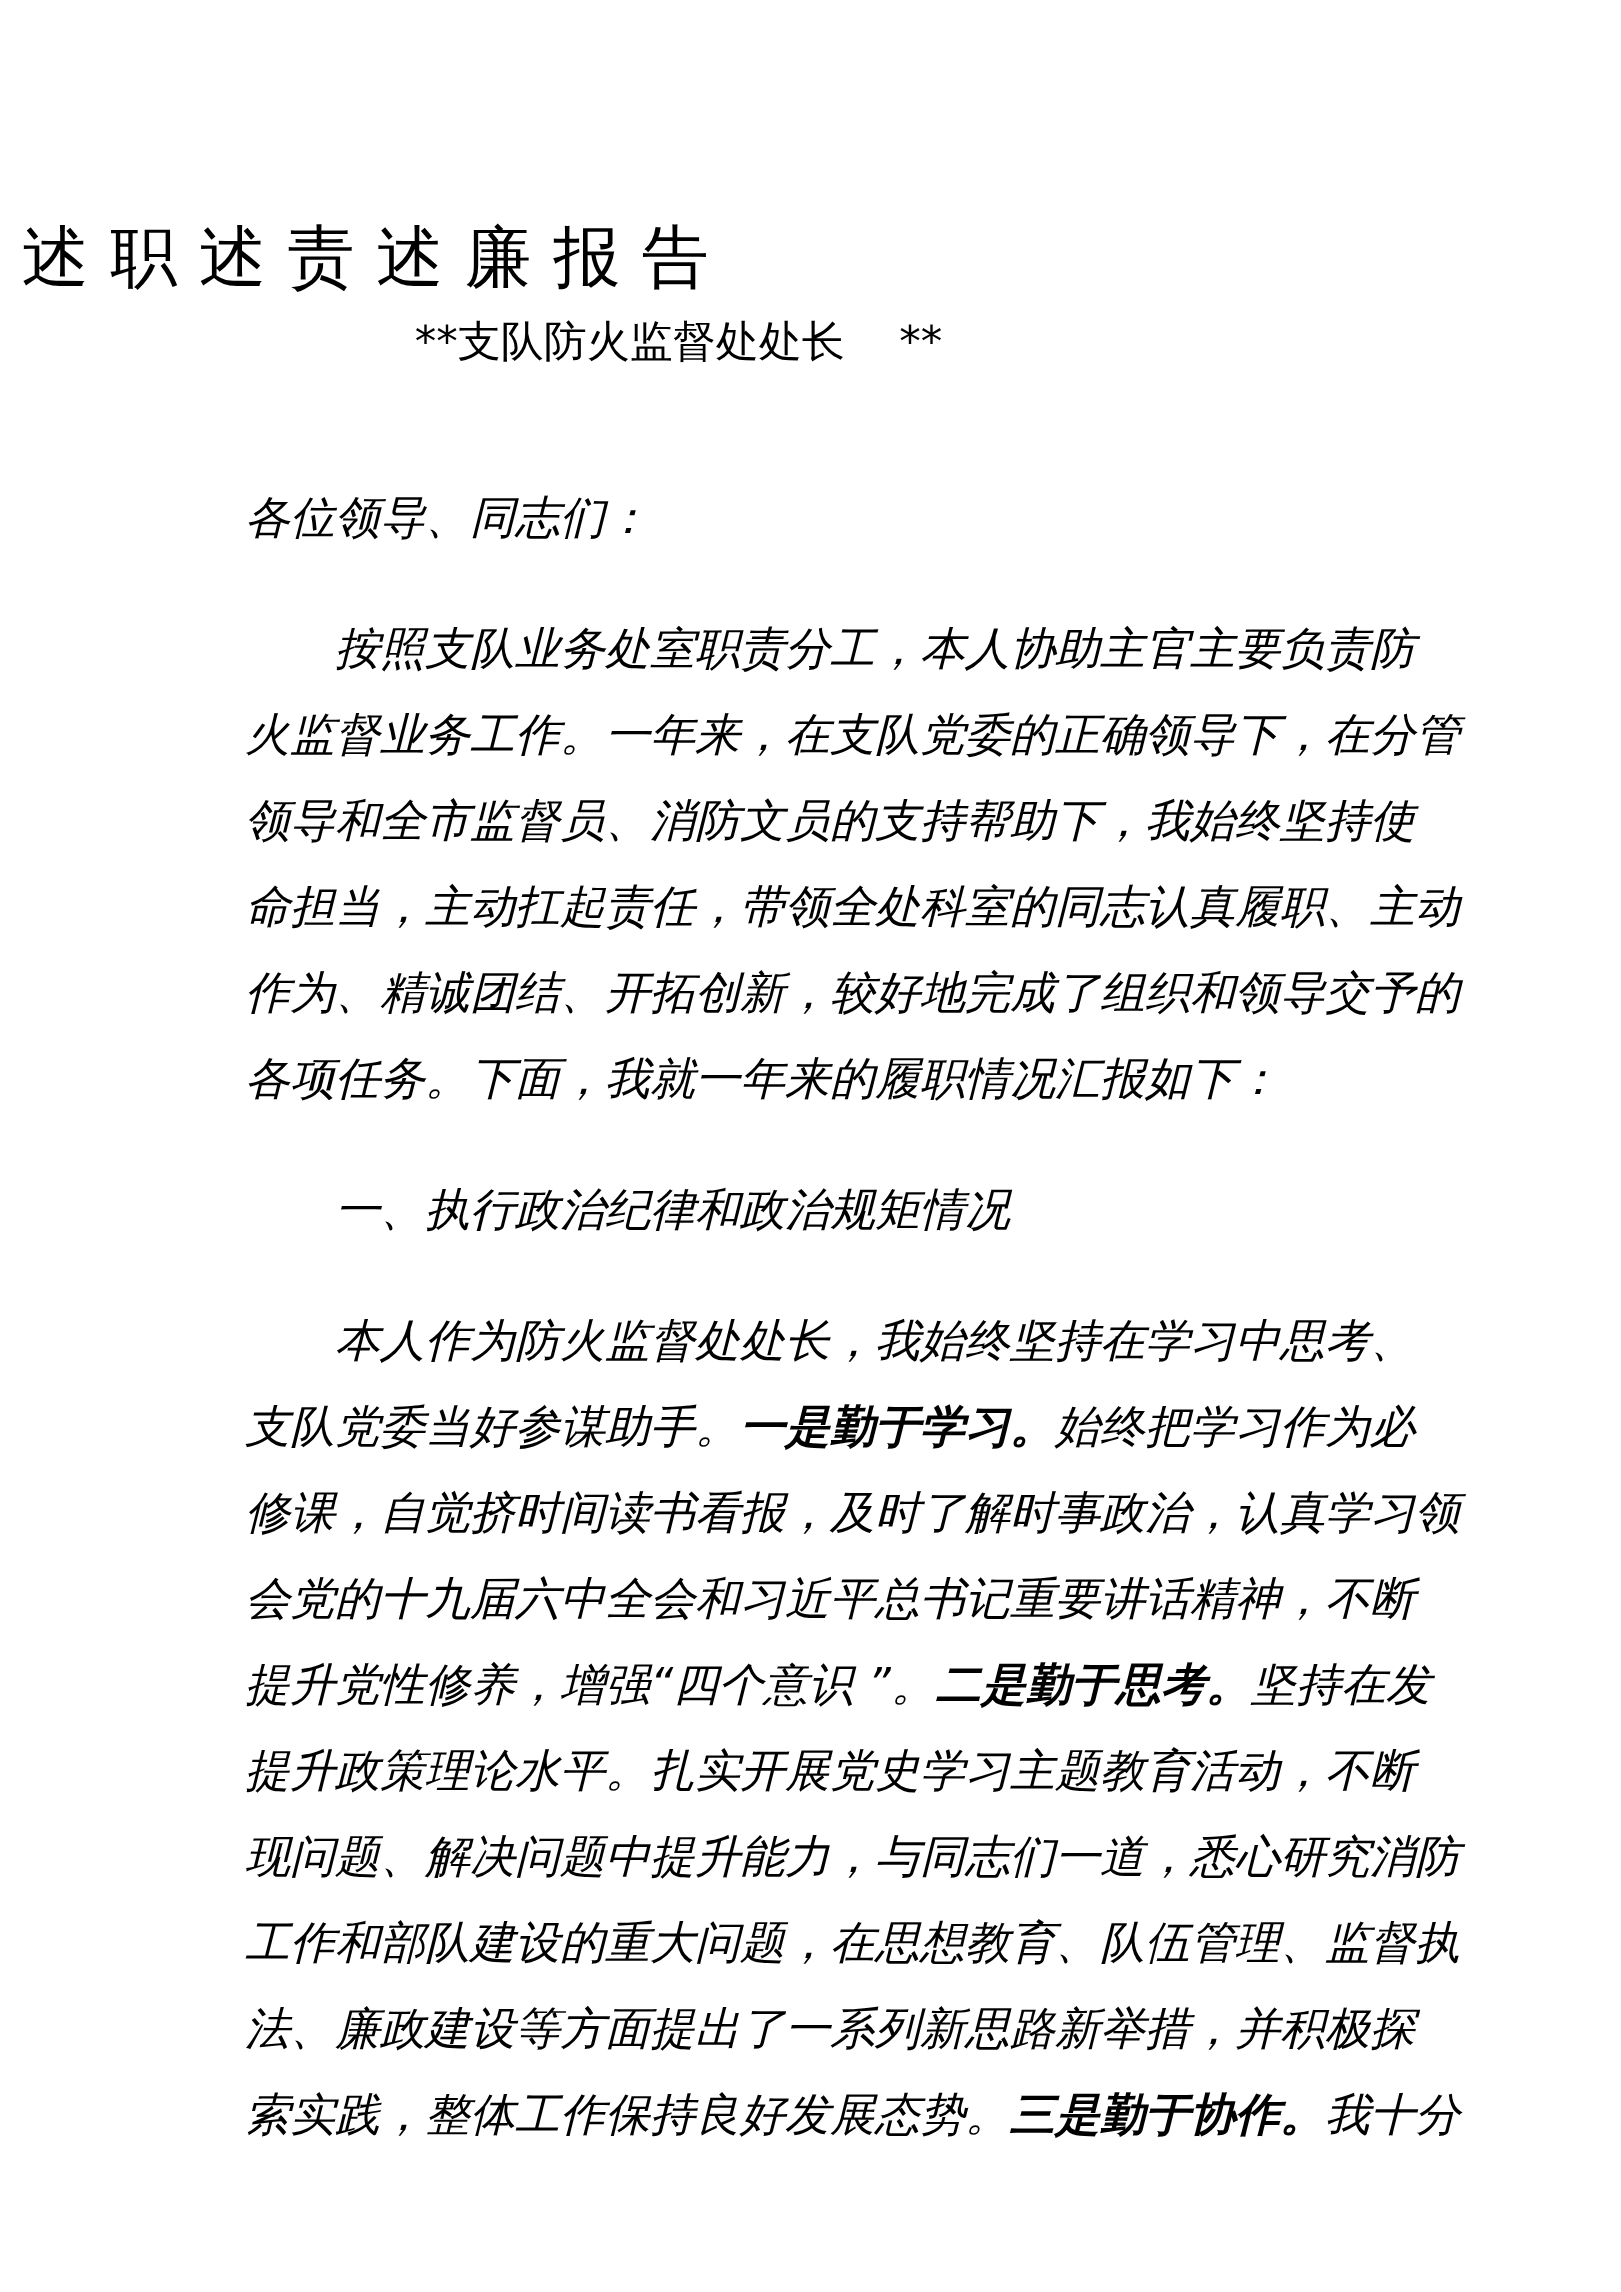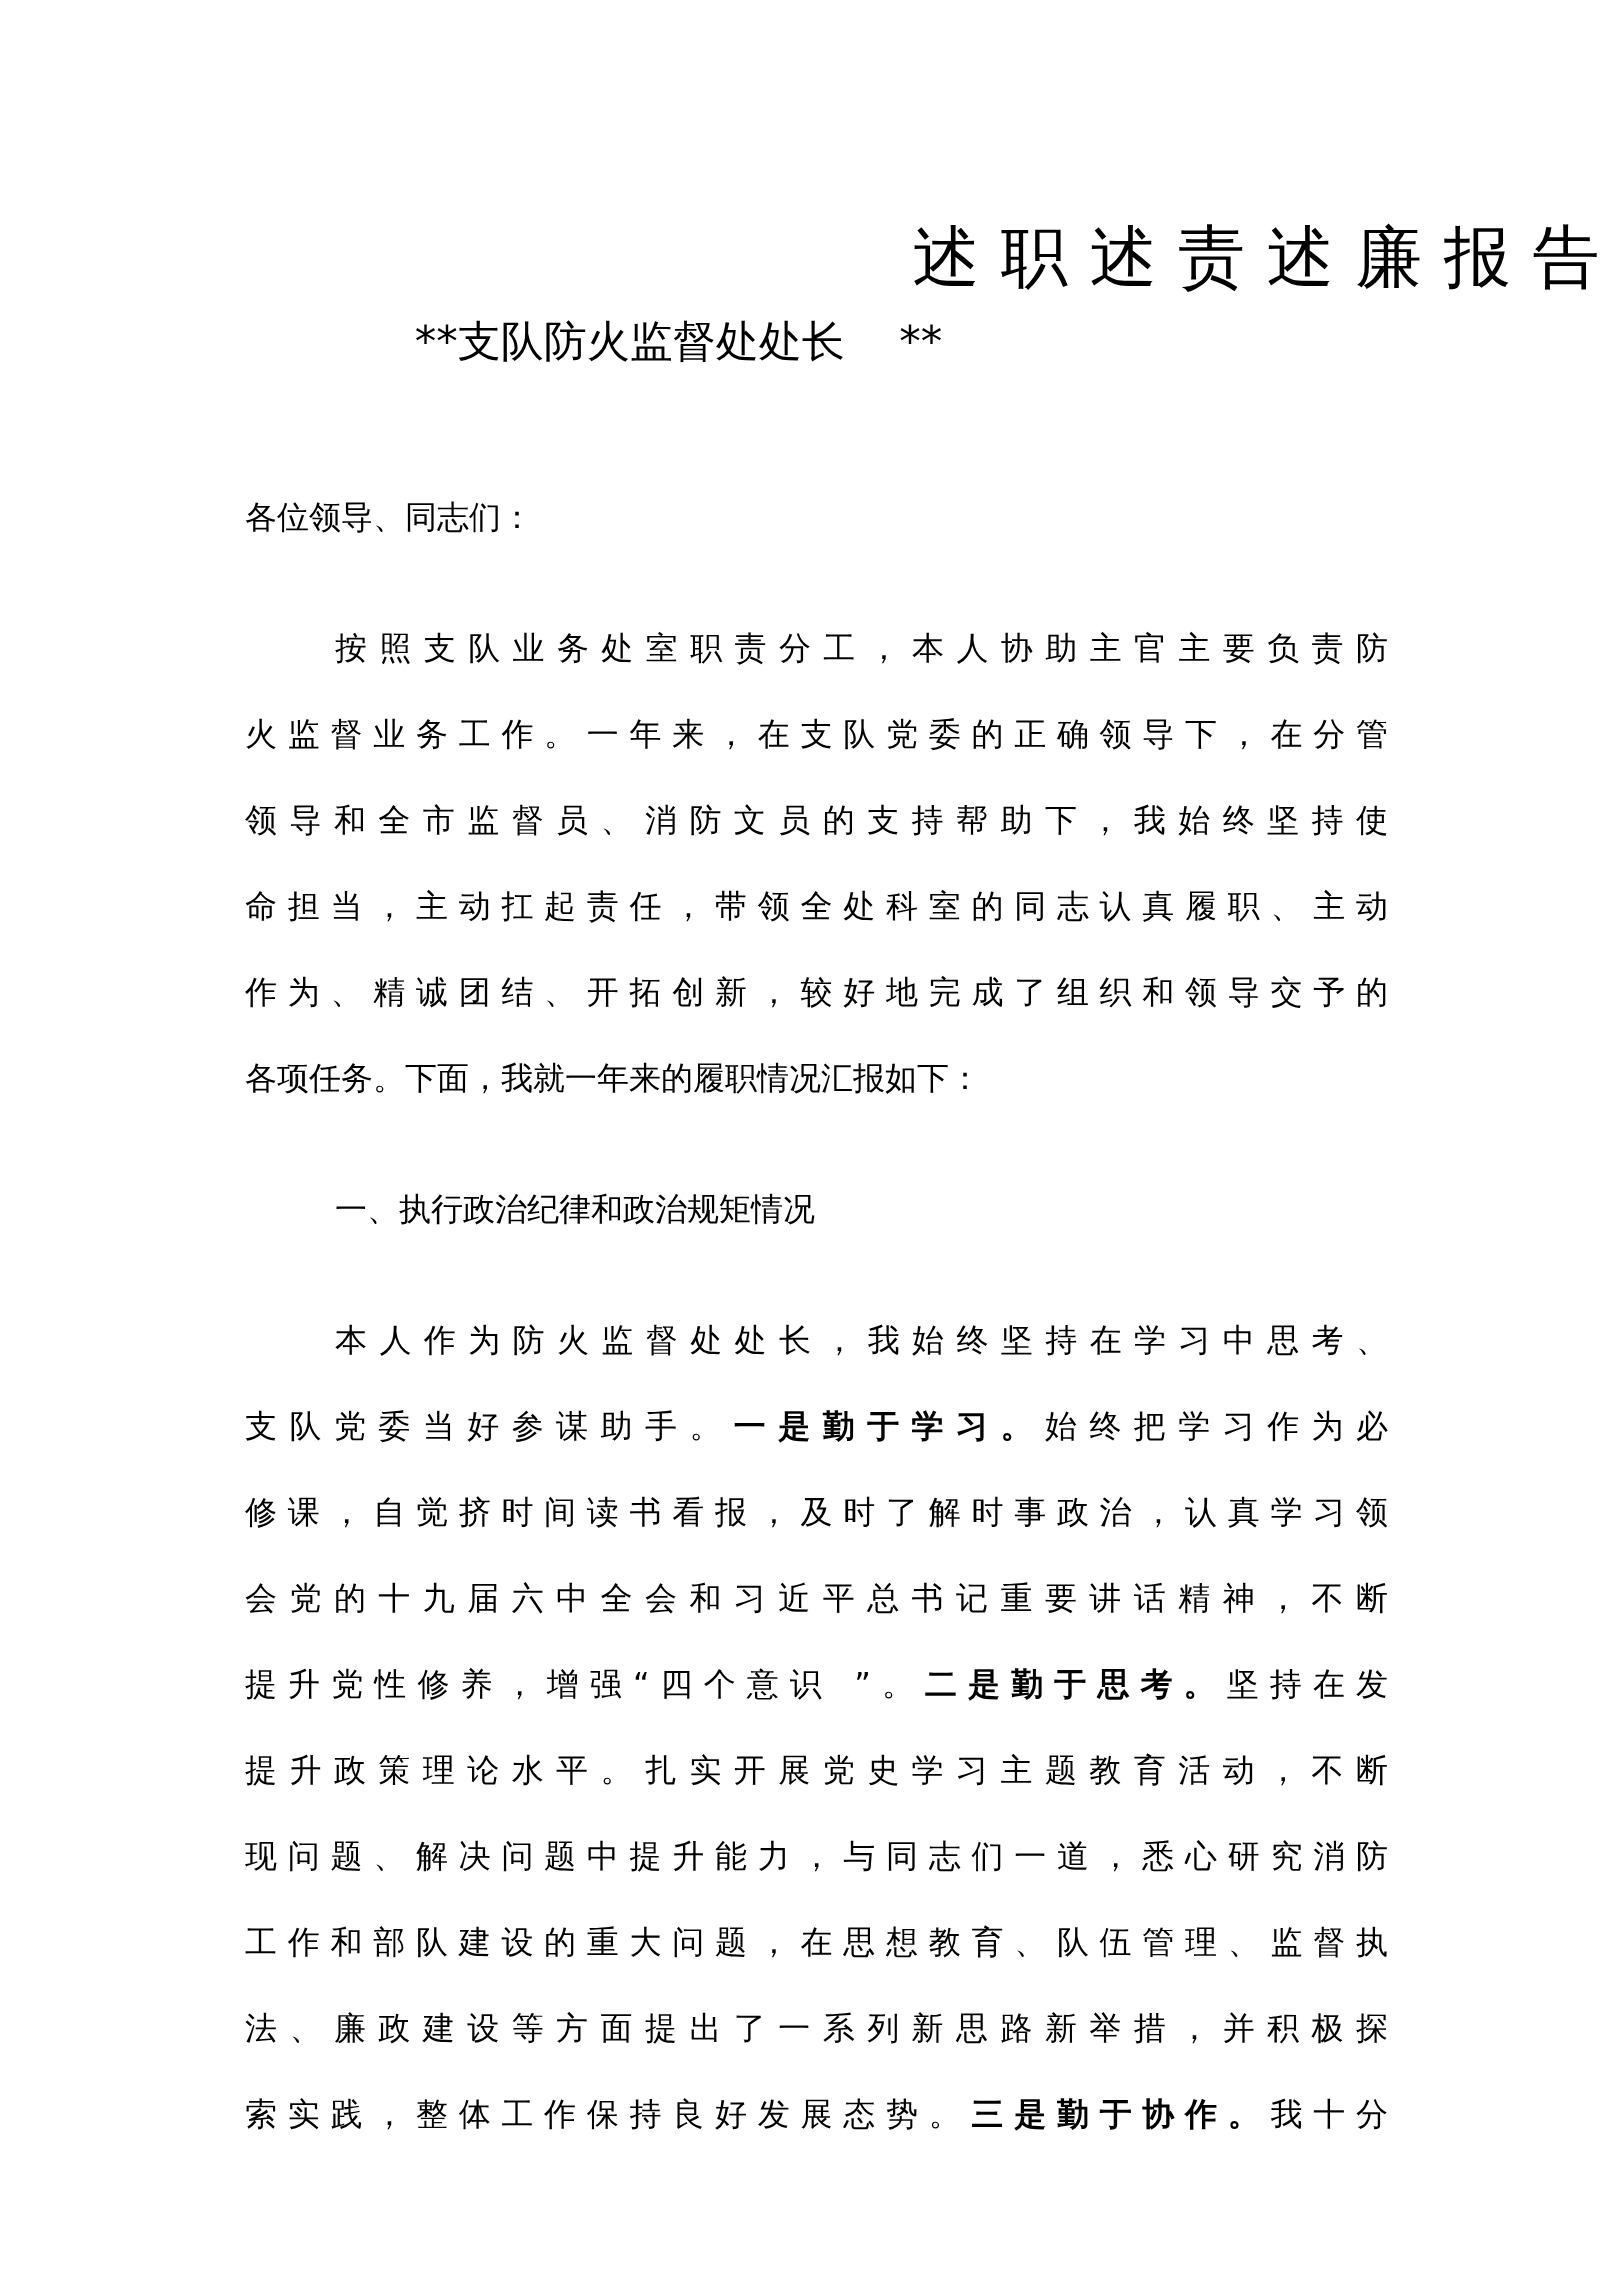--- a/index.html
+++ b/index.html
@@ -20,21 +20,21 @@
       left: 0; top: 0;
       width: 1621px;
       height: 2293px;
       background: #ffffff;
     }
     .title {
       position: absolute;
       left: 0;
       width: 1621px;
       top: 218px;
-      text-align: right;
+      text-align: left;
       font-size: 67px;
       letter-spacing: 21.6px;
       line-height: 78px;
       padding-left: 21.6px;
       box-sizing: border-box;
     }
     .subtitle {
       position: absolute;
       left: 0;
       width: 1357px;
@@ -45,25 +45,26 @@
       white-space: pre;
     }
     .body-text {
       position: absolute;
       left: 245px;
       top: 485px;
       width: 1143px;
     }
     .line {
       height: 86px;
-      font-size: 32px;
+      font-size: 45px;
       line-height: 65px;
       white-space: nowrap;
       text-align: justify;
       text-align-last: justify;
+      font-style: italic;
     }
     .line.last {
       text-align-last: left;
     }
     .line.indent {
       padding-left: 90px;
       margin-top: 45px;
     }
     .salutation { text-align-last: left; }
     .heading { text-align-last: left; }

